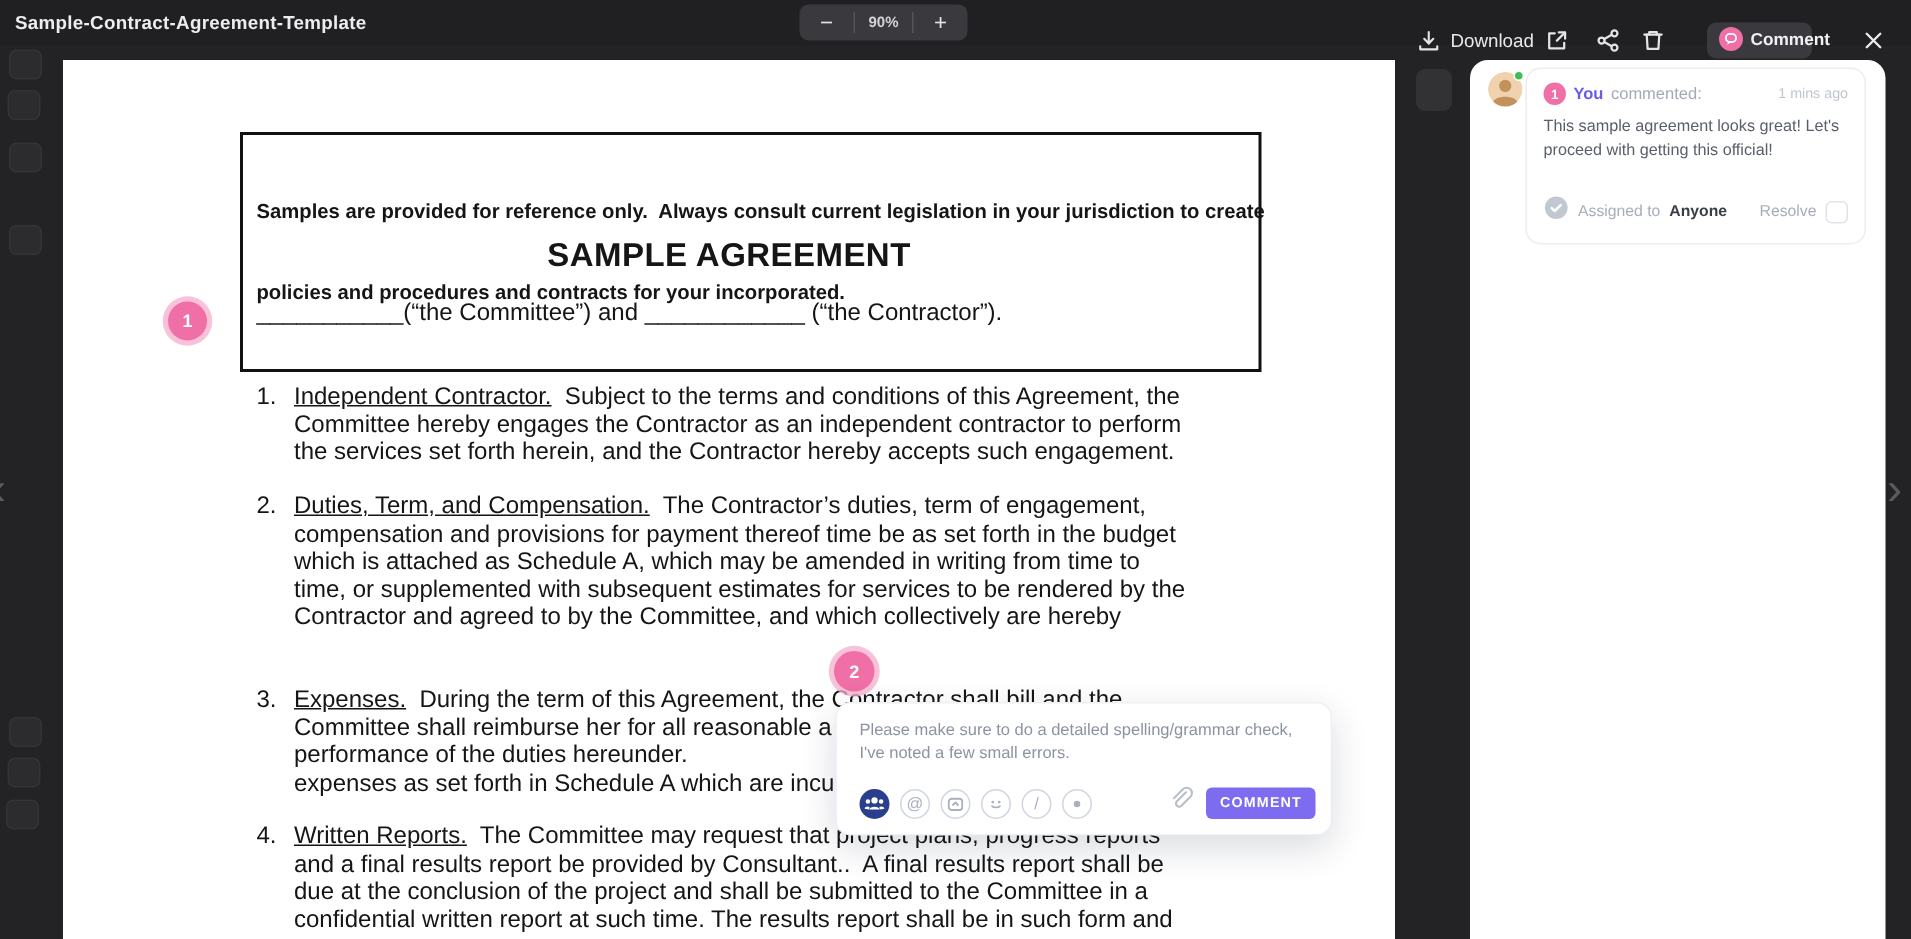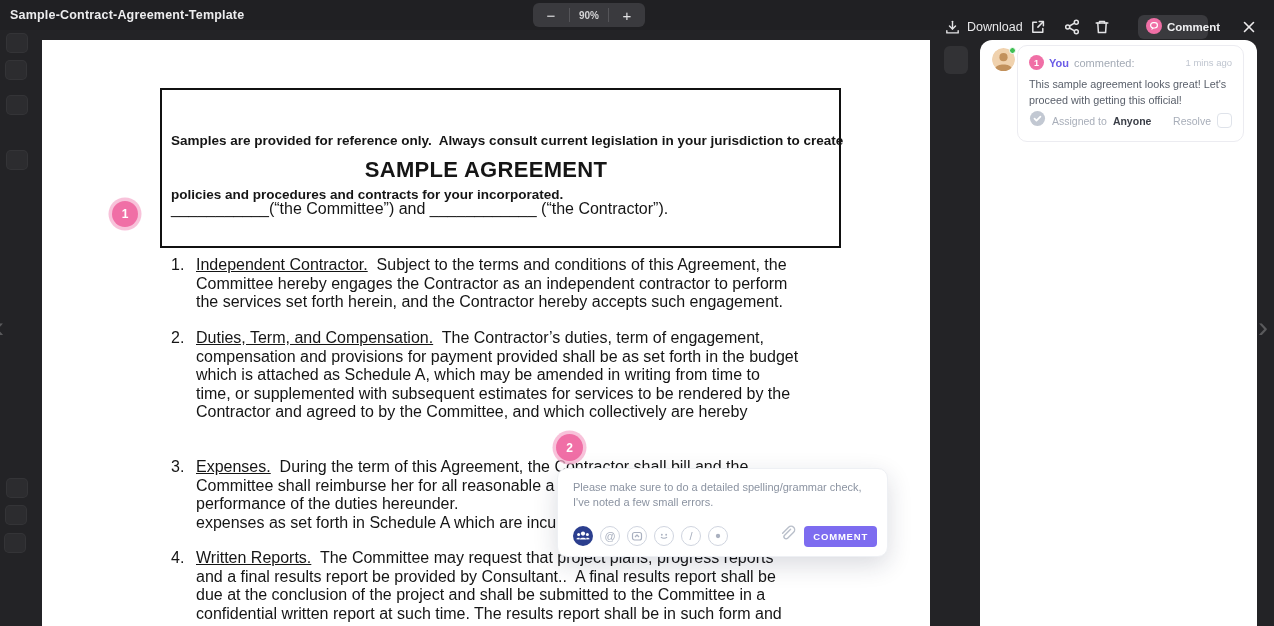--- a/index.html
+++ b/index.html
@@ -61,21 +61,21 @@
     background:#3fbf53; border:1.5px solid #fff; }
   .thread-card { position:absolute; left:37px; top:5px; width:227px; background:#fff;
     border:1px solid #ececf1; border-radius:10px; padding:9px 11px 10px; cursor:pointer; }
   .tc-row1 { display:flex; align-items:center; gap:5px; }
   .tc-badge { width:15px; height:15px; border-radius:50%; background:#f06fa6; color:#fff;
     font-size:9px; font-weight:bold; display:flex; align-items:center; justify-content:center; flex:none; }
   .tc-author { color:#6b5ce7; font-size:11px; font-weight:bold; }
   .tc-action { color:#a3aab5; font-size:11px; }
   .tc-time { margin-left:auto; color:#bfc5cf; font-size:9.5px;text-align:right; }
   .tc-body { margin-top:7px; color:#5a606b; font-size:10.8px; line-height:15.5px; }
-  .tc-row3 { display:flex; align-items:center; gap:6px; margin-top:2px; }
+  .tc-row3 { display:flex; align-items:center; gap:6px; margin-top:22px; }
   .tc-assigned { color:#a8aeb9; font-size:10.5px; }
   .tc-assignee { color:#3a3e47; font-size:10.5px; font-weight:bold; }
   .tc-resolve { margin-left:auto; color:#a8aeb9; font-size:10.5px; }
   .tc-checkbox { width:15px; height:15px; border:1.5px solid #dfe3ea; border-radius:4px; cursor:pointer; }
   
   .edge-chevron { position:absolute; z-index:4; color:rgba(255,255,255,.25); font-size:30px; line-height:30px; cursor:pointer; }
   .faint-icon { position:absolute; width:22px; height:20px; border-radius:5px;
     background:rgba(255,255,255,.045); border:1px solid rgba(255,255,255,.04); z-index:1; }
   .gutter-thumb { position:absolute; left:944px; top:46px; width:24px; height:28px; border-radius:6px;
     background:rgba(255,255,255,.07); z-index:3; }
@@ -192,21 +192,21 @@
         <div class="dline"><span class="uh">Independent Contractor.</span><span>  Subject to the terms and conditions of this Agreement, the</span></div>
         <div class="dline">Committee hereby engages the Contractor as an independent contractor to perform</div>
         <div class="dline">the services set forth herein, and the Contractor hereby accepts such engagement.</div>
       </div>
     </div>
 
     <div class="dblock ditem" style="top:289px;">
       <span class="dnum">2.</span>
       <div>
         <div class="dline"><span class="uh">Duties, Term, and Compensation.</span><span>  The Contractor’s duties, term of engagement,</span></div>
-        <div class="dline">compensation and provisions for payment provided shall be as set forth in the budget</div>
+        <div class="dline">compensation and provisions for payment thereof time be as set forth in the budget</div>
         <div class="dline">which is attached as Schedule A, which may be amended in writing from time to</div>
         <div class="dline">time, or supplemented with subsequent estimates for services to be rendered by the</div>
         <div class="dline">Contractor and agreed to by the Committee, and which collectively are hereby</div>
       </div>
     </div>
 
     <div class="dblock ditem" style="top:418px;">
       <span class="dnum">3.</span>
       <div>
         <div class="dline"><span class="uh">Expenses.</span><span>  During the term of this Agreement, the Contractor shall bill and the</span></div>

